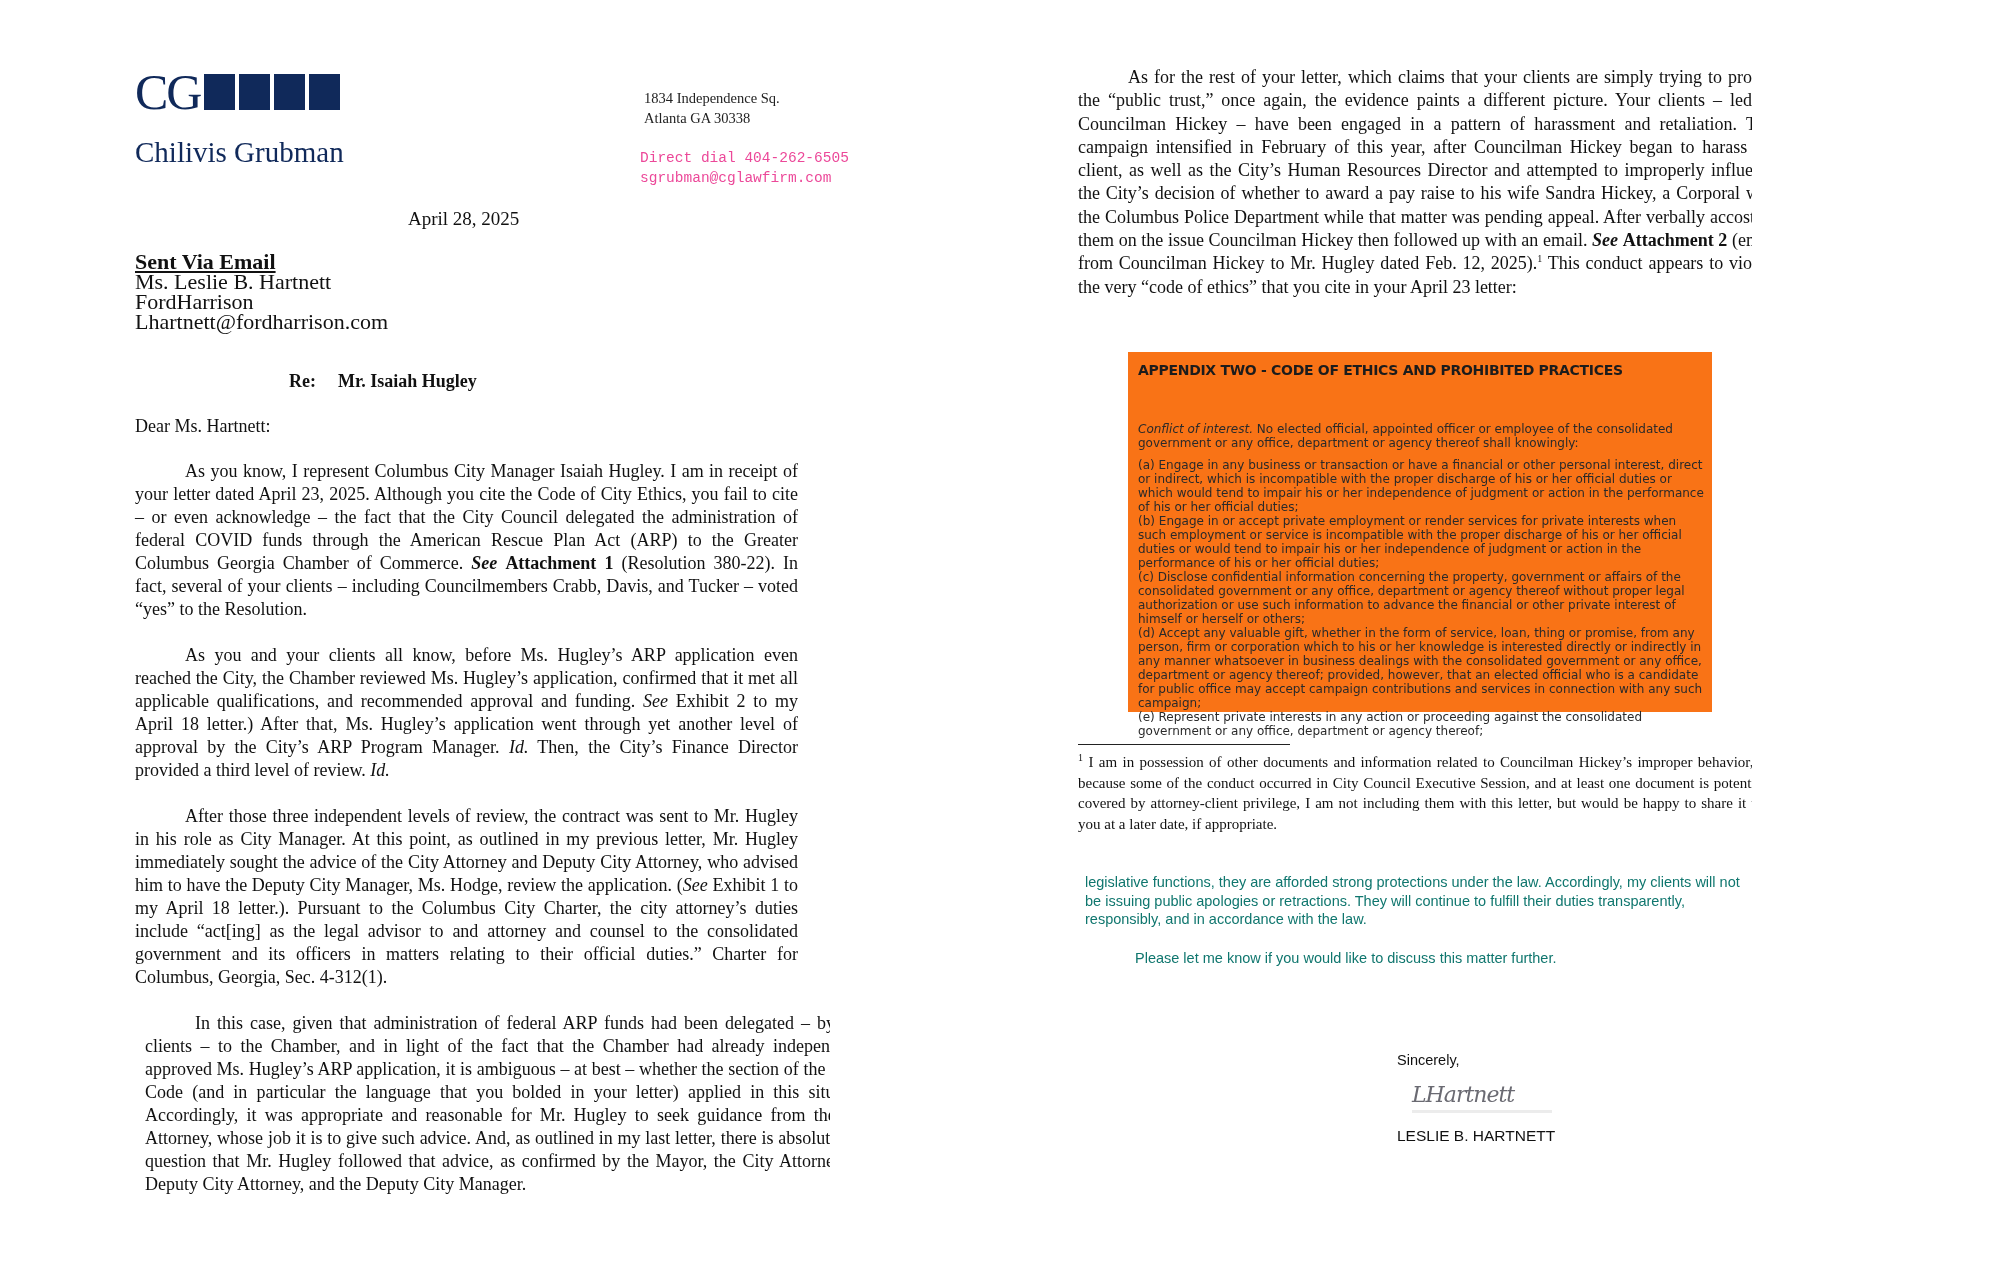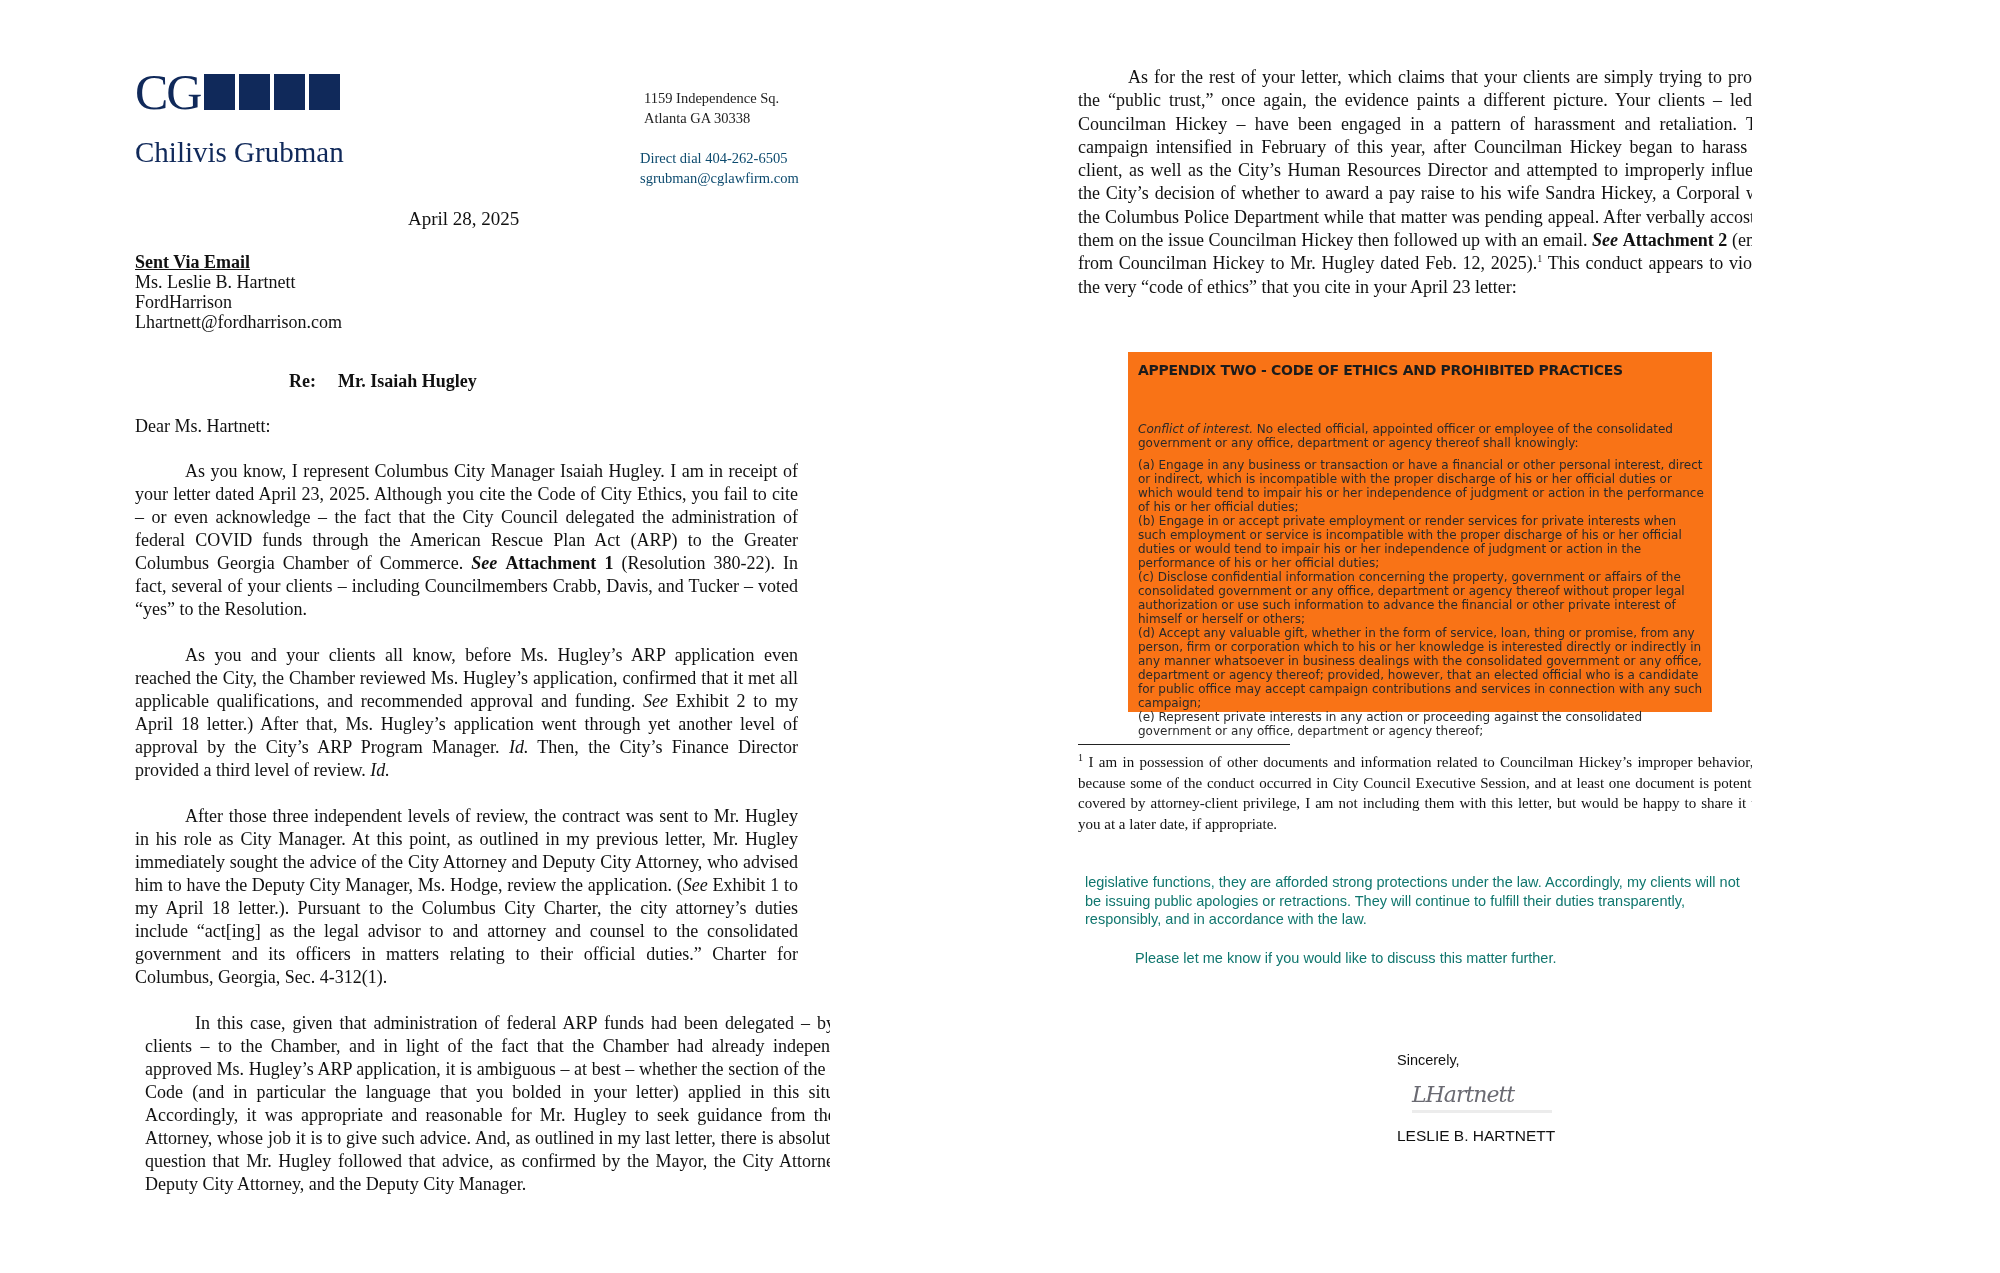--- a/index.html
+++ b/index.html
@@ -10,24 +10,24 @@
   
   #left-page { position:absolute; left:0; top:0; width:1000px; height:1273px; }
   .logo { position:absolute; left:135px; top:68px; color:#10295a; }
   .logo-row { display:flex; align-items:center; height:48px; }
   .logo-cg { font-family:"Liberation Serif", serif; font-size:50px; line-height:48px; letter-spacing:-2px; font-weight:normal; }
   .logo-block { width:31px; height:36px; background:#10295a; margin-left:4px; }
   .logo-block:first-of-type { margin-left:6px; }
   .logo-name { font-family:"Liberation Serif", serif; font-size:29px; line-height:40px; margin-top:16px;text-align:right; }
 
   .address { position:absolute; left:644px; top:88px; font-size:14.5px; line-height:20px; color:#222; }
-  .contact { position:absolute; left:640px; top:148px; font-size:14.5px; line-height:20px; color:#0c4a6e; }
+  .contact { position:absolute; left:640px; top:148px; font-size:14.5px; line-height:20px; color:#ec4899;font-family:Liberation Mono, monospace; }
   .date { position:absolute; left:408px; top:208px; font-size:19px; }
 
-  .recipient { position:absolute; left:135px; top:252px; font-size:18px; line-height:20px; }
+  .recipient { position:absolute; left:135px; top:252px; font-size:22px; line-height:20px; }
   .recipient .sent { font-weight:bold; text-decoration:underline; }
 
   .re-line { position:absolute; left:289px; top:371px; font-size:18px; font-weight:bold; }
   .re-line span + span { margin-left:22px; }
 
   .salutation { position:absolute; left:135px; top:416px; font-size:18px; }
 
   .para { position:absolute; left:135px; width:663px; font-size:18px; line-height:23px; text-align:justify; }
   .para p { margin:0; text-indent:50px; }
   .para.clip { width:685px; height:230px; overflow:hidden; }
@@ -75,21 +75,21 @@
       <span class="logo-cg">CG</span>
       <span class="logo-block"></span>
       <span class="logo-block"></span>
       <span class="logo-block"></span>
       <span class="logo-block"></span>
     </div>
     <div class="logo-name">Chilivis Grubman</div>
   </div>
 
   <div class="address">
-    <div>1159 Independence Sq.</div>
+    <div>1834 Independence Sq.</div>
     <div>Atlanta GA 30338</div>
   </div>
   <div class="contact">
     <div>Direct dial 404-262-6505</div>
     <div>sgrubman@cglawfirm.com</div>
   </div>
 
   <div class="date">April 28, 2025</div>
 
   <div class="recipient">

